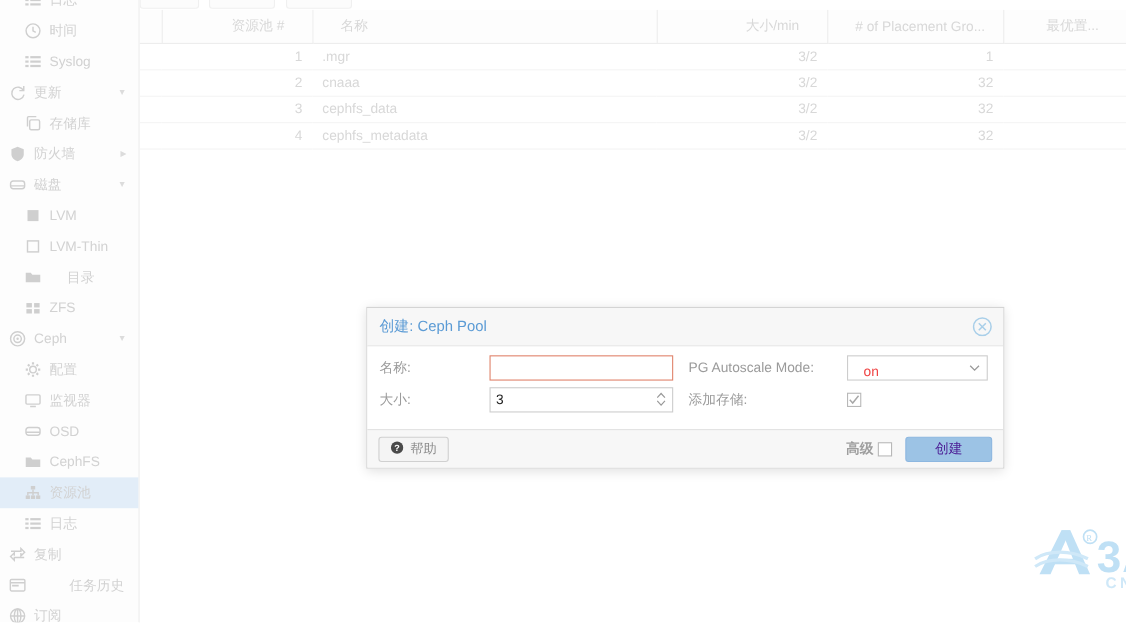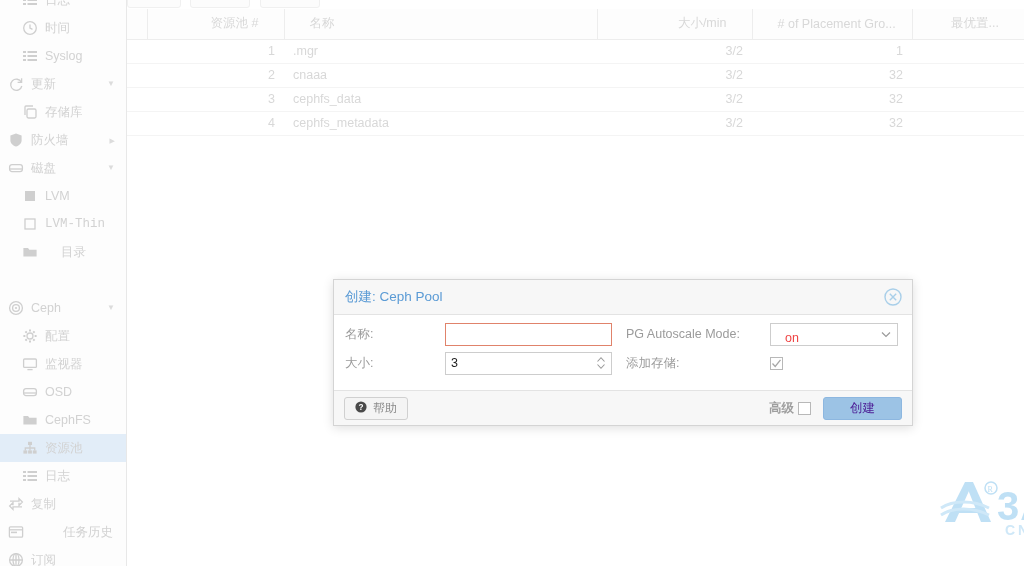--- a/index.html
+++ b/index.html
@@ -326,35 +326,46 @@
         <span class="caret">▼</span>
       </div>
       <div class="nav-item lvl1" style="position: absolute; left: 0px; right: 0px; top: 182px;">
         <span class="ico">
           <svg width="16" height="16" viewBox="0 0 16 16">
             <rect x="3" y="3" width="10" height="10" fill="#cfcfcf"></rect>
           </svg>
         </span>
         <span class="lbl">LVM</span>
       </div>
-      <div class="nav-item lvl1" style="position: absolute; left: 0px; right: 0px; top: 210px; font-family: Liberation Mono, monospace;">
+      <div class="nav-item lvl1" style="position: absolute; left: 0px; right: 0px; top: 210px;">
         <span class="ico">
           <svg width="16" height="16" viewBox="0 0 16 16">
             <rect x="3" y="3" width="10" height="10" fill="none" stroke="#cfcfcf" stroke-width="1.3"></rect>
           </svg>
         </span>
         <span class="lbl">LVM-Thin</span>
       </div>
       <div class="nav-item lvl1" style="position: absolute; left: 0px; right: 0px; top: 238px; gap: 16px;">
         <span class="ico">
           <svg width="16" height="16" viewBox="0 0 16 16">
             <path d="M1.4 4 L6 4 L7.4 5.8 L14.6 5.8 L14.6 12.6 L1.4 12.6 Z" fill="#cfcfcf"></path>
           </svg>
         </span>
         <span class="lbl">目录</span>
+      </div>
+      <div class="nav-item lvl1" style="position: absolute; left: 0px; right: 0px; top: 266px;">
+        <span class="ico">
+          <svg width="16" height="16" viewBox="0 0 16 16">
+            <rect x="2" y="3.5" width="5" height="4" fill="#cfcfcf"></rect>
+            <rect x="9" y="3.5" width="5" height="4" fill="#cfcfcf"></rect>
+            <rect x="2" y="9" width="5" height="4" fill="#cfcfcf"></rect>
+            <rect x="9" y="9" width="5" height="4" fill="#cfcfcf"></rect>
+          </svg>
+        </span>
+        <span class="lbl">ZFS</span>
       </div>
       <div class="nav-item lvl0" style="position: absolute; left: 0px; right: 0px; top: 294px;">
         <span class="ico">
           <svg width="16" height="16" viewBox="0 0 16 16">
             <circle cx="8" cy="8" r="6.4" fill="none" stroke="#cfcfcf" stroke-width="1.3"></circle>
             <circle cx="8" cy="8" r="3.4" fill="none" stroke="#cfcfcf" stroke-width="1.3"></circle>
             <circle cx="8" cy="8" r="1.1" fill="#cfcfcf"></circle>
           </svg>
         </span>
         <span class="lbl">Ceph</span>

